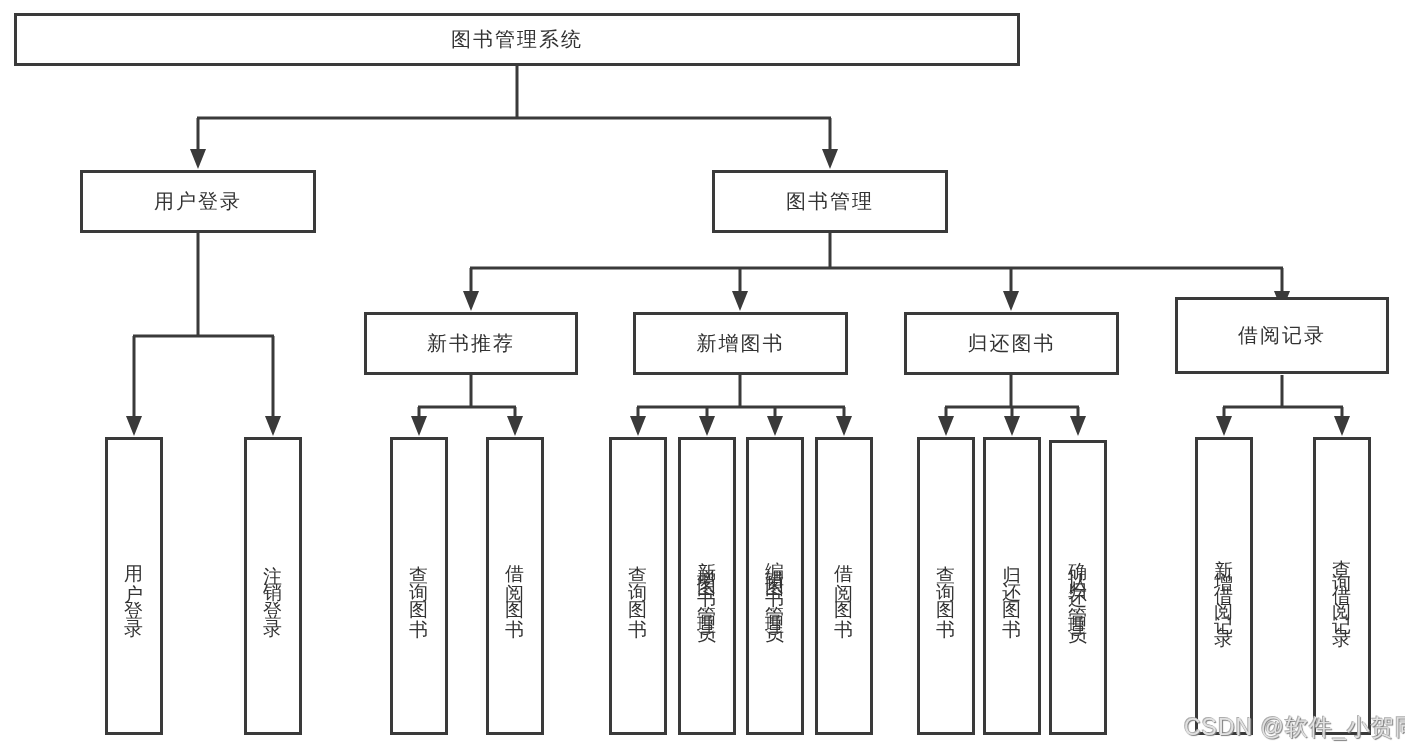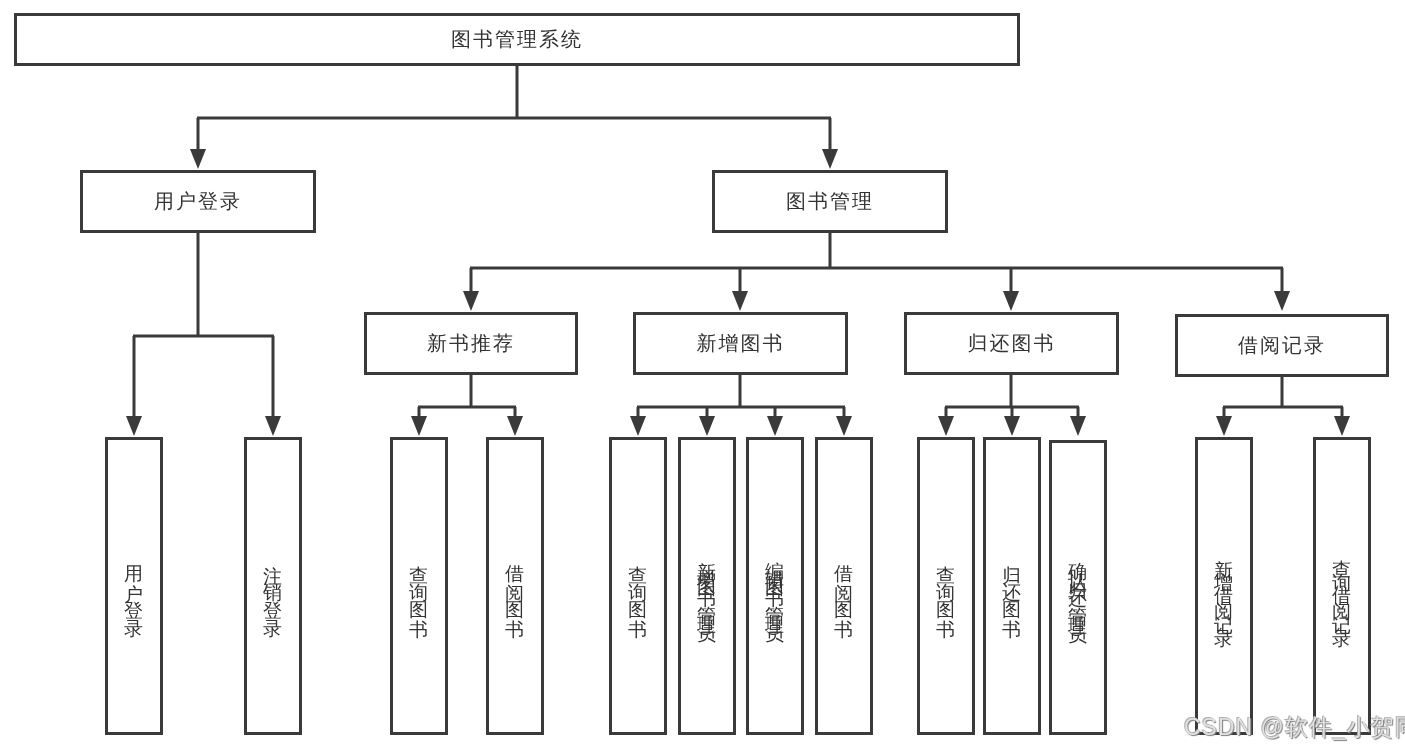--- a/index.html
+++ b/index.html
@@ -110,21 +110,21 @@
 
   <div class="box" style="left:712px;top:170px;width:236px;height:63px">
     <span class="label">图书管理</span>
   </div>
   <div class="box" style="left:633px;top:312px;width:215px;height:63px">
     <span class="label">新增图书</span>
   </div>
   <div class="box" style="left:904px;top:312px;width:215px;height:63px">
     <span class="label">归还图书</span>
   </div>
-  <div class="box" style="left:1175px;top:314px;width:214px;height:63px">
+  <div class="box" style="left:1175px;top:297px;width:214px;height:77px">
     <span class="label">借阅记录</span>
   </div>
 
   <div class="box v" style="left:105px;top:437px;width:58px;height:298px">
     <span class="label vtext" style="letter-spacing: 18px;">用户登录</span>
   </div>
   <div class="box v" style="left:244px;top:437px;width:58px;height:298px">
     <span class="label vtext" style="letter-spacing: 18px;">注销登录</span>
   </div>
 

